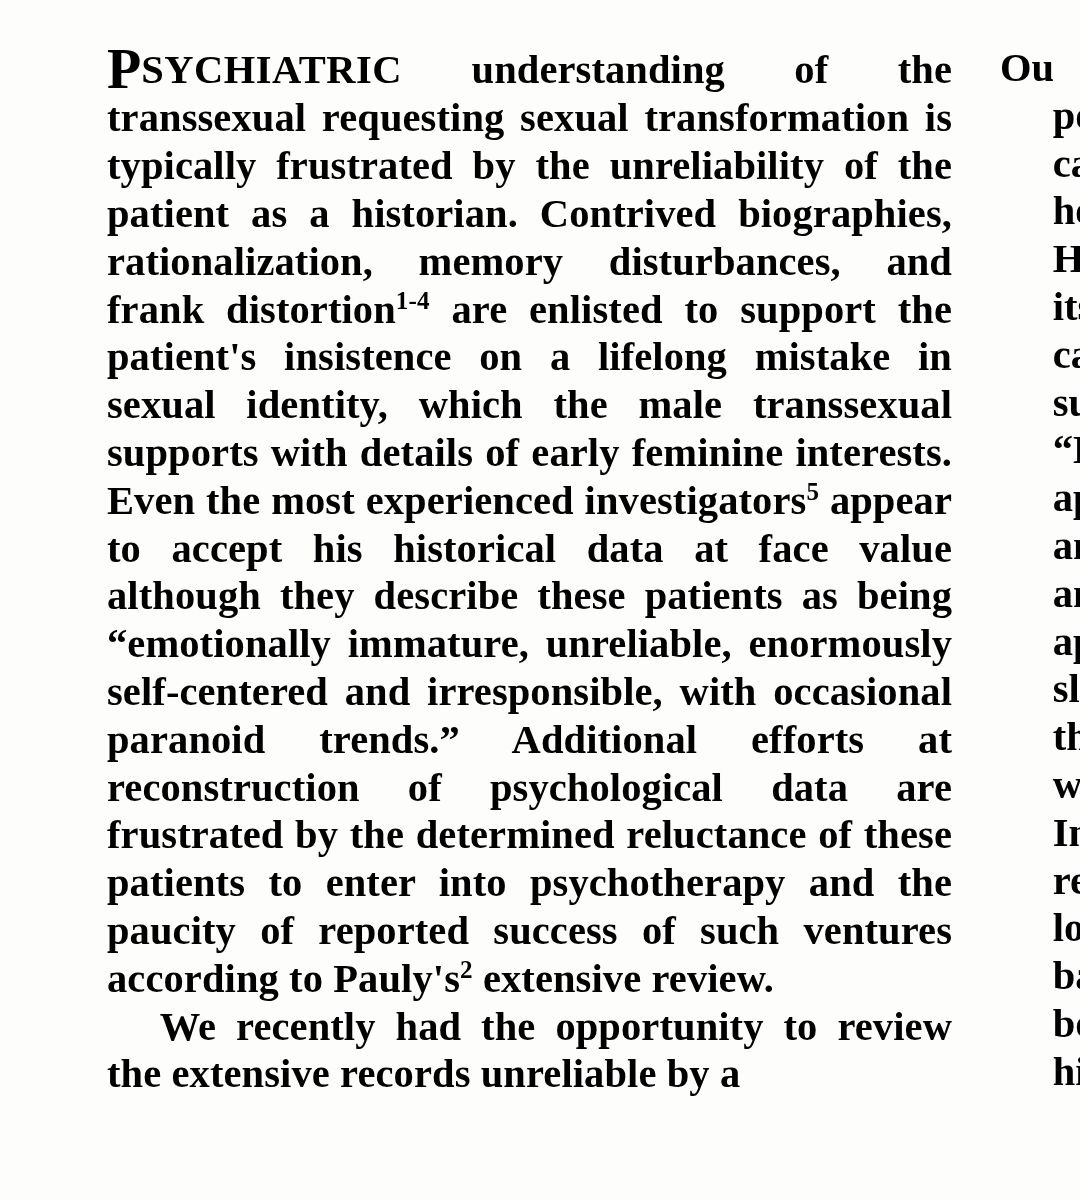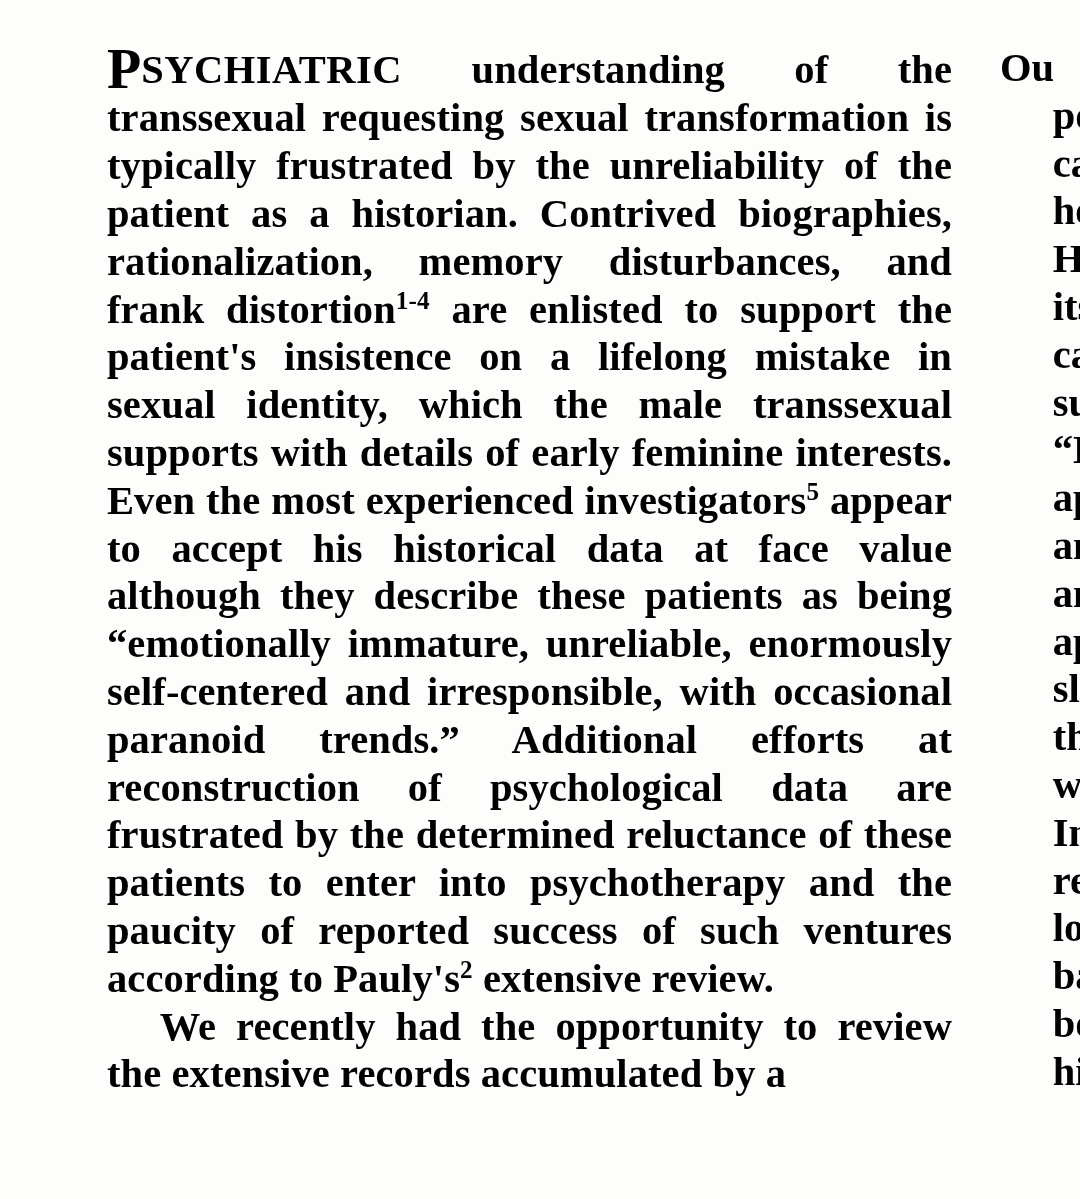--- a/index.html
+++ b/index.html
@@ -78,21 +78,21 @@
   }
 </style>
 </head>
 <body>
 
 <div class="page">
   <div class="columns">
 
     <div class="col col-left">
       <p class="para"><span class="dropcap">P</span><span class="smallcaps">SYCHIATRIC</span><span> understanding of the transsexual requesting sexual transformation is typically frustrated by the unreliability of the patient as a historian. Contrived biographies, rationalization, memory disturbances, and frank distortion</span><sup>1-4</sup><span> are enlisted to support the patient's insistence on a lifelong mistake in sexual identity, which the male transsexual supports with details of early feminine interests. Even the most experienced investigators</span><sup>5</sup><span> appear to accept his historical data at face value although they describe these patients as being “emotionally immature, unreliable, enormously self-centered and irresponsible, with occasional paranoid trends.” Additional efforts at reconstruction of psychological data are frustrated by the determined reluctance of these patients to enter into psychotherapy and the paucity of reported success of such ventures according to Pauly's</span><sup>2</sup><span> extensive review.</span></p>
-      <p class="para">We recently had the opportunity to review the extensive records accumulated by a</p>
+      <p class="para">We recently had the opportunity to review the extensive records unreliable by a</p>
     </div>
 
     <div class="col col-right">
       <p class="para">Ou</p>
       <p class="para">poin</p>
       <p class="para">cal s</p>
       <p class="para">he n</p>
       <p class="para">H</p>
       <p class="para">itsel</p>
       <p class="para">call</p>

